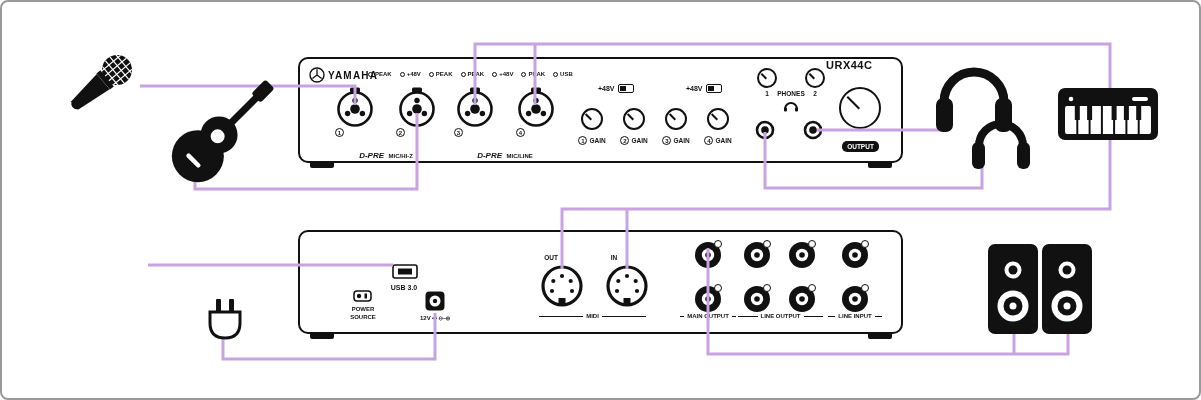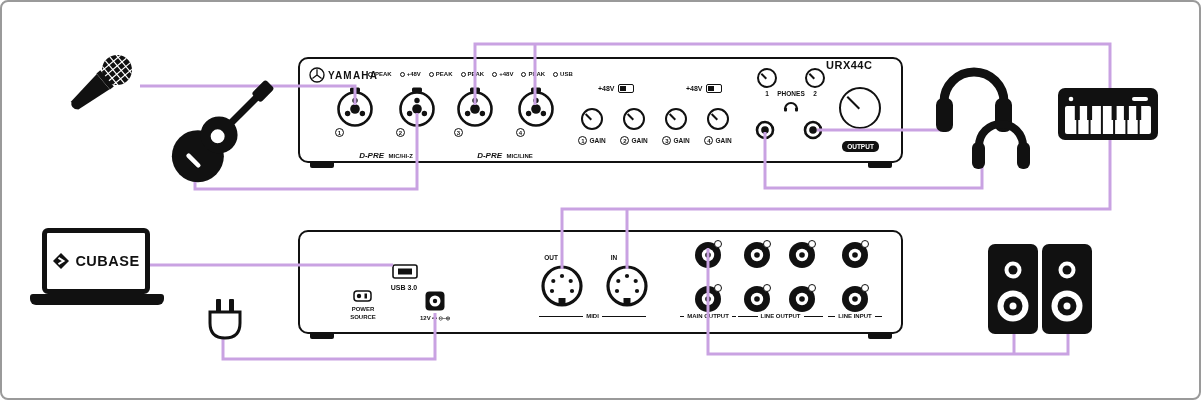--- a/index.html
+++ b/index.html
@@ -306,30 +306,20 @@
     <g transform="translate(58,62) rotate(45)">
       <rect x="-3.5" y="-64" width="7" height="46" fill="#111"></rect>
       <rect x="-6.5" y="-82" width="13" height="20" rx="3" fill="#111"></rect>
       <circle cy="20" r="26" fill="#111"></circle>
       <circle cy="-10" r="18.5" fill="#111"></circle>
       <circle cy="-8" r="7" fill="#fff"></circle>
       <rect x="-9" y="24" width="18" height="4.5" rx="2" fill="#fff"></rect>
     </g>
   </svg>
 
-  <div class="laptop" style="left:28px; top:224px; width:134px; height:80px;">
-    <div class="screen">
-      <svg width="18" height="18">
-        <path d="M9 1 L17 9 L9 17 L1 9 Z" fill="#111"></path>
-        <path d="M6.5 5.8 L11.5 9 L6.5 12.2" stroke="#fff" stroke-width="2" fill="none"></path>
-      </svg>
-      <span>CUBASE</span>
-    </div>
-    <div class="base"></div>
-  </div>
 
   <svg class="icon" width="44" height="46" style="left:202px; top:296px;">
     <rect x="12" y="1" width="5" height="14" rx="1" fill="#111"></rect>
     <rect x="25" y="1" width="5" height="14" rx="1" fill="#111"></rect>
     <path d="M6,14 H36 V25 Q36,40 21,40 Q6,40 6,25 Z" fill="#fff" stroke="#111" stroke-width="3"></path>
   </svg>
 
   <svg class="icon" width="84" height="82" style="left:930px; top:52px;">
     <path d="M12,48 A30,30 0 0 1 72,48" stroke="#111" stroke-width="9" fill="none"></path>
     <rect x="4" y="44" width="17" height="34" rx="7" fill="#111"></rect>

